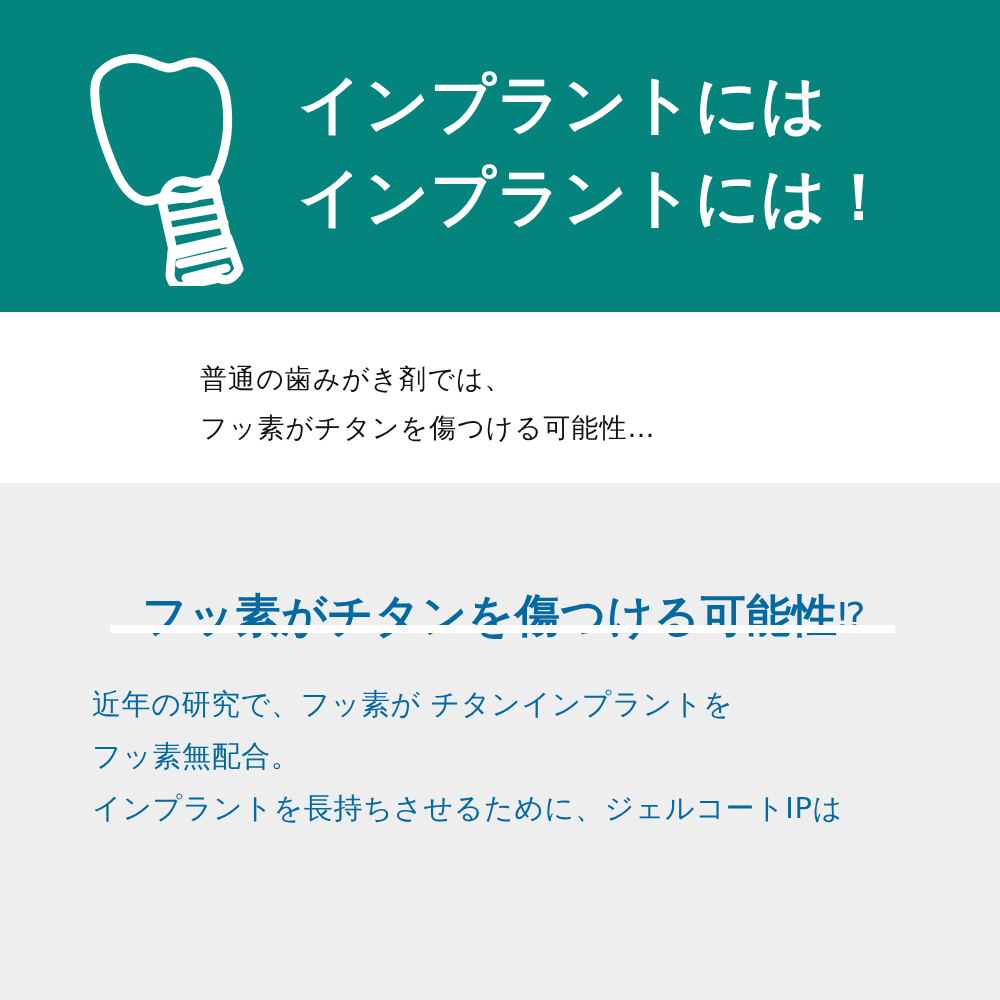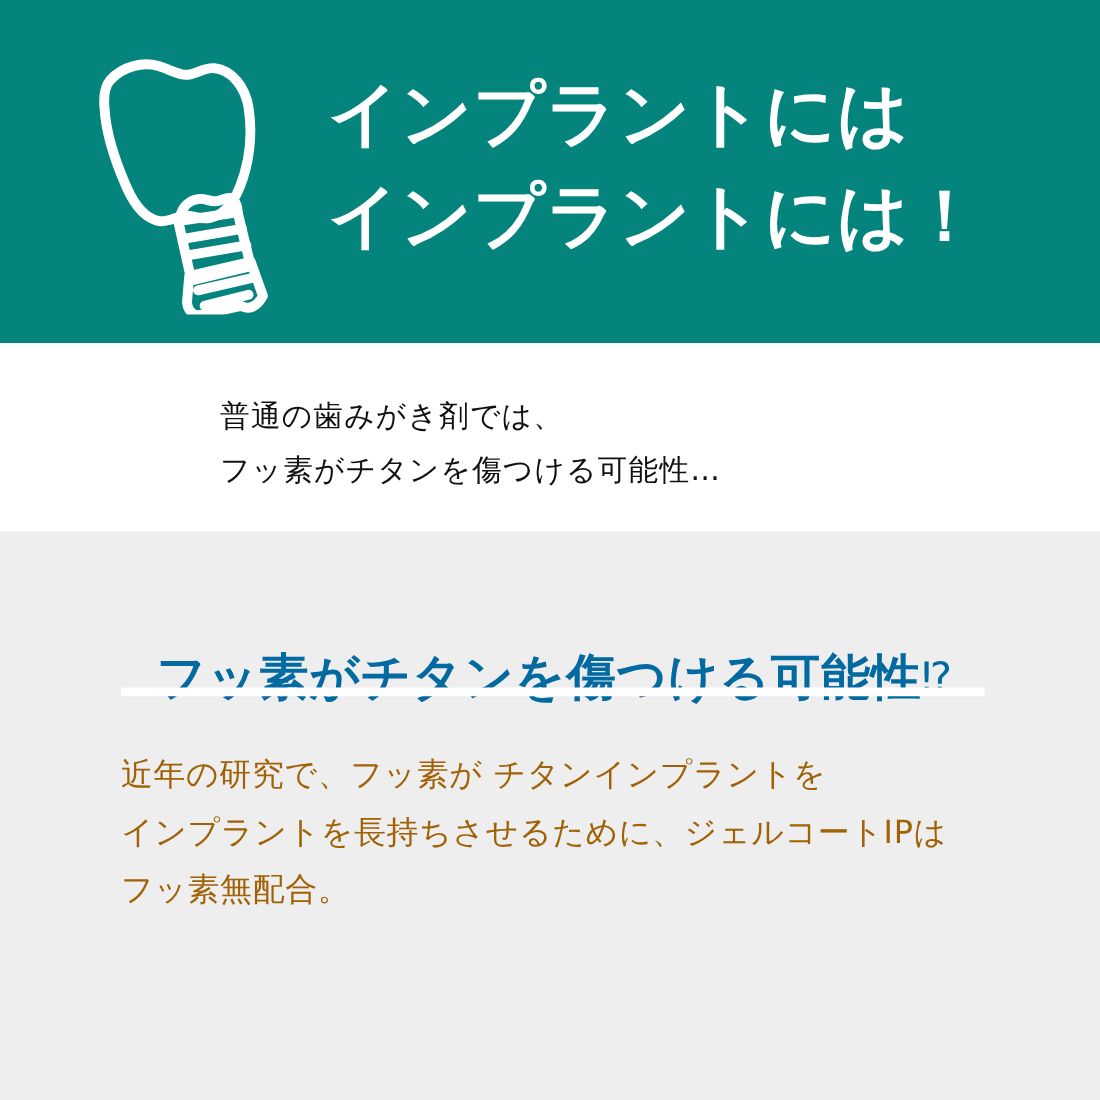--- a/index.html
+++ b/index.html
@@ -121,28 +121,27 @@
     background: #ffffff;
     border-radius: 1px;
   }
   .body-copy {
     position: absolute;
     left: 92px;
     top: 195px;
     width: 880px;
   }
   .body-line {
-    color: #a16207;
+    color: #0369a1;
     font-size: 29px;
     font-weight: 400;
     line-height: 52px;
     letter-spacing: 0.02em;
     white-space: nowrap;
     font-family: "DejaVu Sans", "Liberation Sans", sans-serif;
-    margin-left: 18px;
   }
 </style>
 </head>
 <body>
 
 <div class="page">
 
   <section class="hero">
 
     <div class="hero-icon">
@@ -188,19 +187,19 @@
   <section class="gray">
 
     <h2 class="section-heading">
       <span>フッ素がチタンを傷つける可能性</span><span class="mark">⁉</span>
     </h2>
 
     <div class="divider"></div>
 
     <div class="body-copy">
       <div class="body-line">近年の研究で、フッ素が チタンインプラントを</div>
+      <div class="body-line">フッ素無配合。</div>
       <div class="body-line">インプラントを長持ちさせるために、ジェルコートIPは</div>
-      <div class="body-line">フッ素無配合。</div>
     </div>
 
   </section>
 
 </div>
 
 </body></html>

